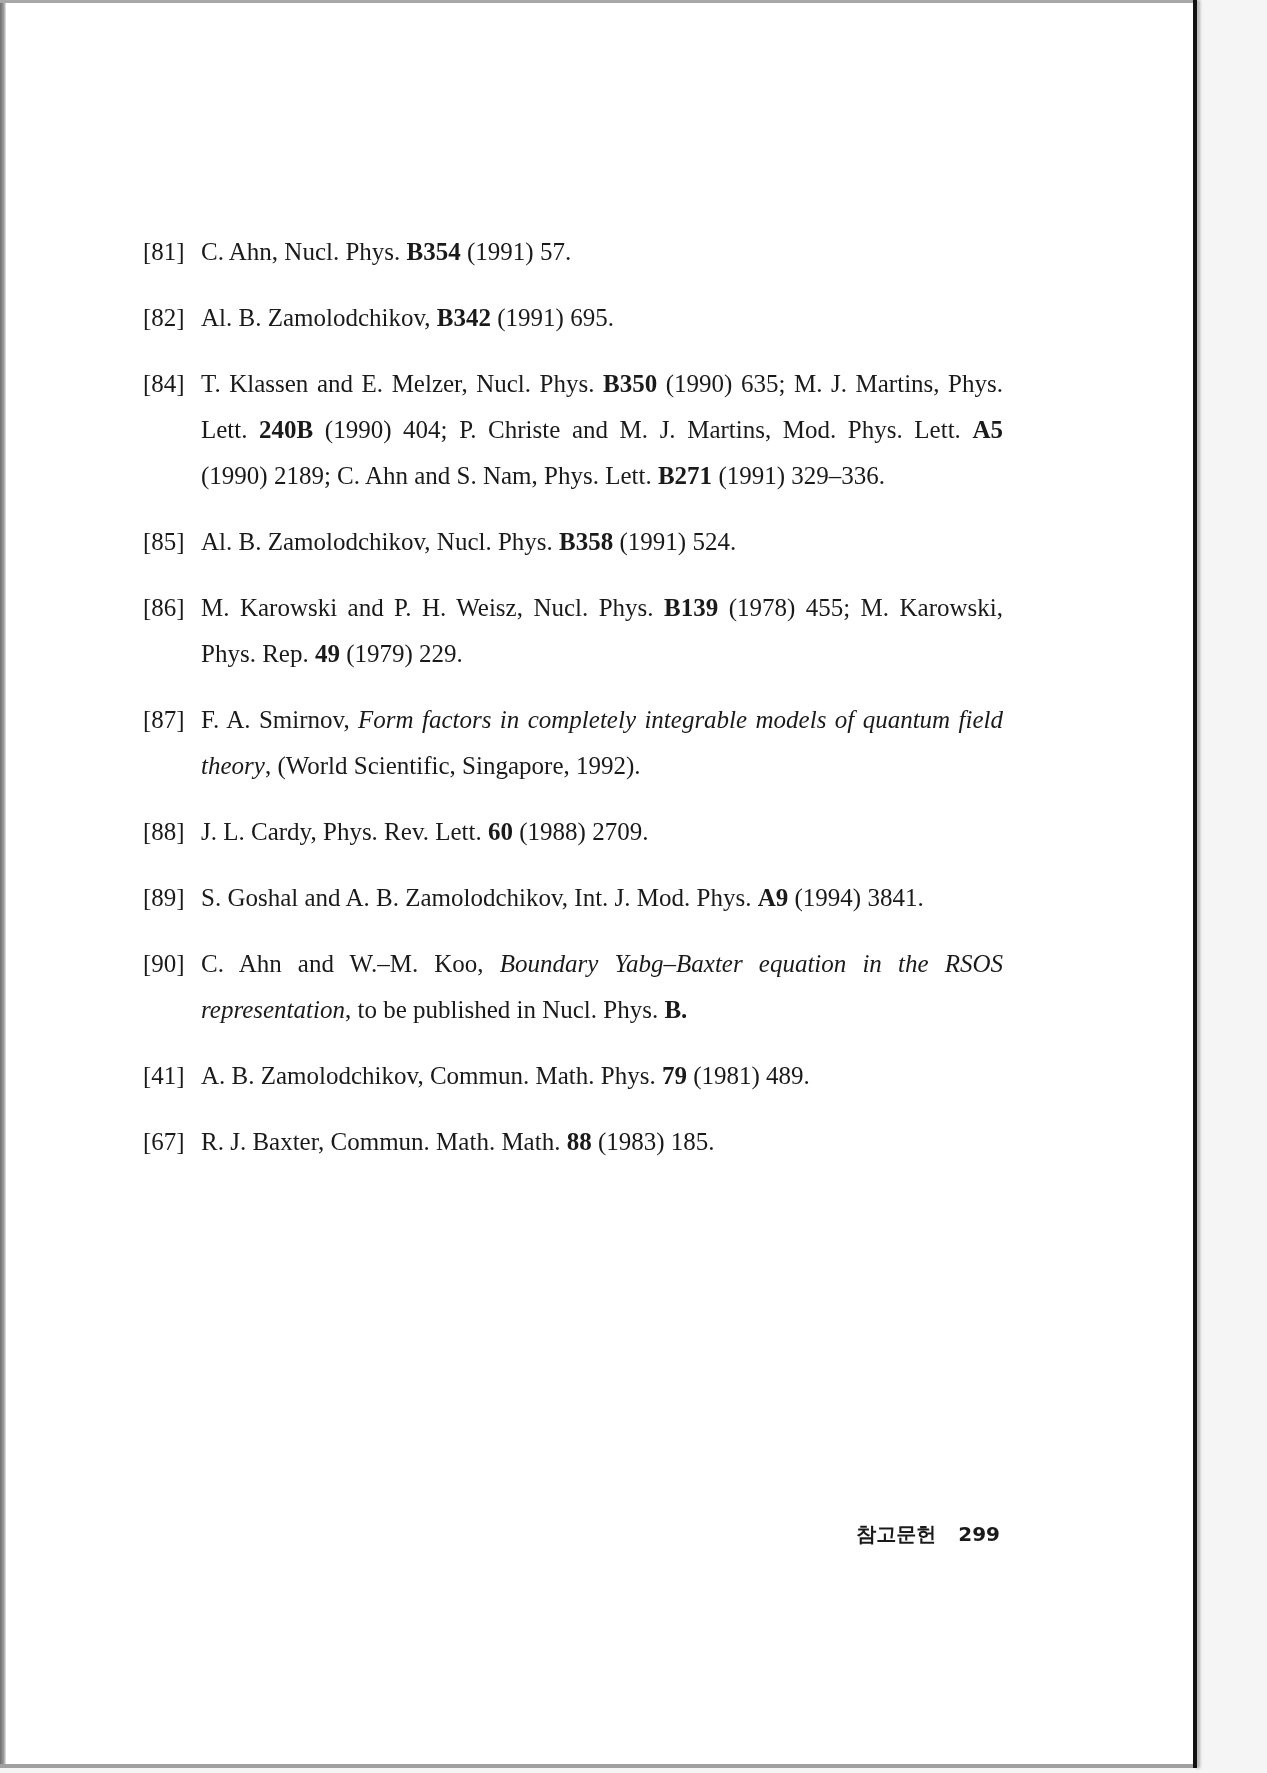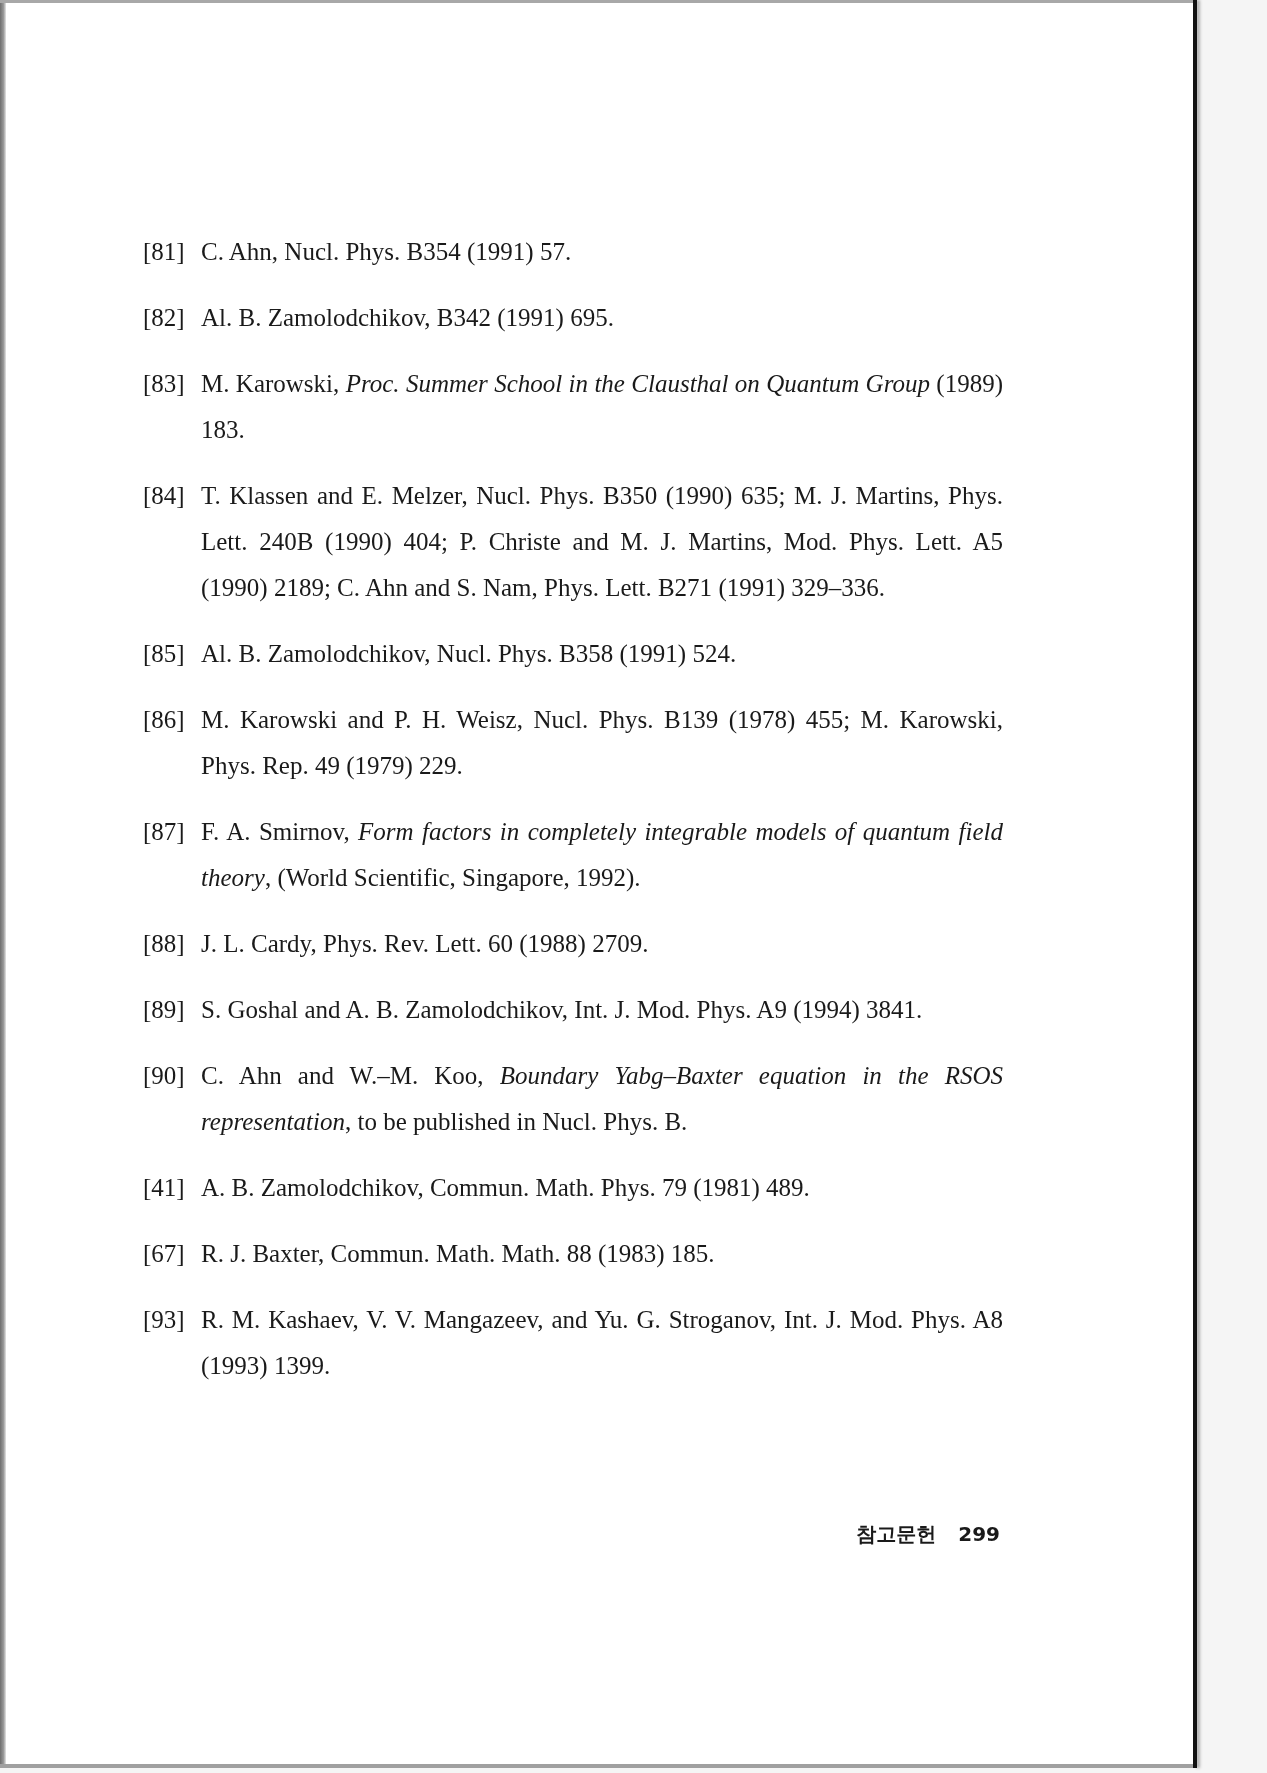--- a/index.html
+++ b/index.html
@@ -44,21 +44,21 @@
       margin-bottom: 20px;
     }
     .ref .num {
       width: 58px;
       flex-shrink: 0;
     }
     .ref .body {
       flex: 1;
       text-align: justify;
     }
-    .ref .body b { font-weight: normal; }
+    .ref .body b { font-weight: bold; }
     .ref .body i { font-style: italic; }
     .footer {
       position: absolute;
       left: 820px; top: 1518px;
       width: 180px;
       text-align: right;
       font-size: 20px;
       font-weight: bold;
       font-family: "DejaVu Sans", sans-serif;
     }
@@ -69,24 +69,20 @@
 
 <div class="page">
   <div class="refs" id="refs">
       <div class="ref">
         <span class="num">[81]</span>
         <span class="body"><span>C. Ahn, Nucl. Phys. </span><b>B354</b><span> (1991) 57.</span></span>
       </div>
       <div class="ref">
         <span class="num">[82]</span>
         <span class="body"><span>Al. B. Zamolodchikov, </span><b>B342</b><span> (1991) 695.</span></span>
-      </div>
-      <div class="ref">
-        <span class="num">[83]</span>
-        <span class="body"><span>M. Karowski, </span><i>Proc. Summer School in the Clausthal on Quantum Group</i><span> (1989) 183.</span></span>
       </div>
       <div class="ref">
         <span class="num">[84]</span>
         <span class="body"><span>T. Klassen and E. Melzer, Nucl. Phys. </span><b>B350</b><span> (1990) 635; M. J. Martins, Phys. Lett. </span><b>240B</b><span> (1990) 404; P. Christe and M. J. Martins, Mod. Phys. Lett. </span><b>A5</b><span> (1990) 2189; C. Ahn and S. Nam, Phys. Lett. </span><b>B271</b><span> (1991) 329–336.</span></span>
       </div>
       <div class="ref">
         <span class="num">[85]</span>
         <span class="body"><span>Al. B. Zamolodchikov, Nucl. Phys. </span><b>B358</b><span> (1991) 524.</span></span>
       </div>
       <div class="ref">
@@ -110,22 +106,18 @@
         <span class="body"><span>C. Ahn and W.–M. Koo, </span><i>Boundary Yabg–Baxter equation in the RSOS representation</i><span>, to be published in Nucl. Phys. </span><b>B.</b></span>
       </div>
       <div class="ref">
         <span class="num">[41]</span>
         <span class="body"><span>A. B. Zamolodchikov, Commun. Math. Phys. </span><b>79</b><span> (1981) 489.</span></span>
       </div>
       <div class="ref">
         <span class="num">[67]</span>
         <span class="body"><span>R. J. Baxter, Commun. Math. Math. </span><b>88</b><span> (1983) 185.</span></span>
       </div>
-      <div class="ref">
-        <span class="num">[93]</span>
-        <span class="body"><span>R. M. Kashaev, V. V. Mangazeev, and Yu. G. Stroganov, Int. J. Mod. Phys. </span><b>A8</b><span> (1993) 1399.</span></span>
-      </div>
     </div>
   <div class="footer">
     <span class="label">참고문헌</span><span>299</span>
   </div>
 </div>
 <div class="page-right-edge"></div>
 
 </body></html>

